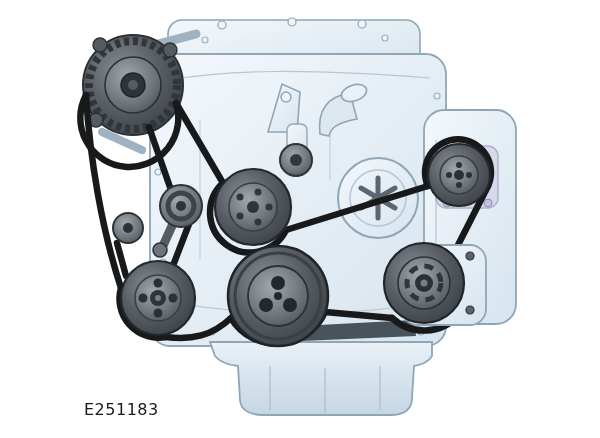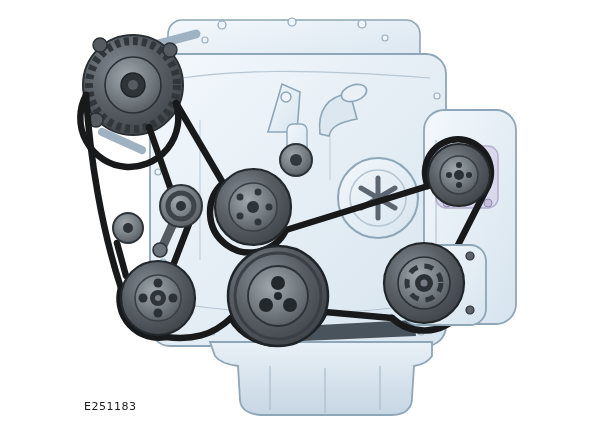--- a/index.html
+++ b/index.html
@@ -9,21 +9,21 @@
     height: 438px;
     background: #ffffff;
     overflow: hidden;
     font-family: "DejaVu Sans", "Liberation Sans", sans-serif;
   }
   .stage svg { position: absolute; inset: 0; }
   .caption {
     position: absolute;
     left: 84px;
     top: 400px;
-    font-size: 11px;
+    font-size: 16px;
     letter-spacing: 0.5px;
     color: #1a1a1a;
     user-select: none;
   }
 </style>
 </head>
 <body>
 
 <div class="stage">
 <svg width="600" height="438" viewBox="0 0 600 438">

